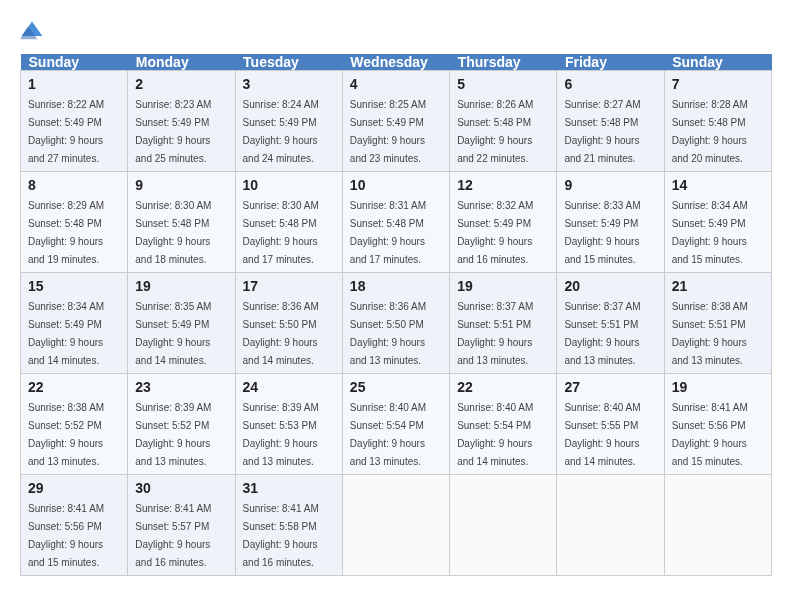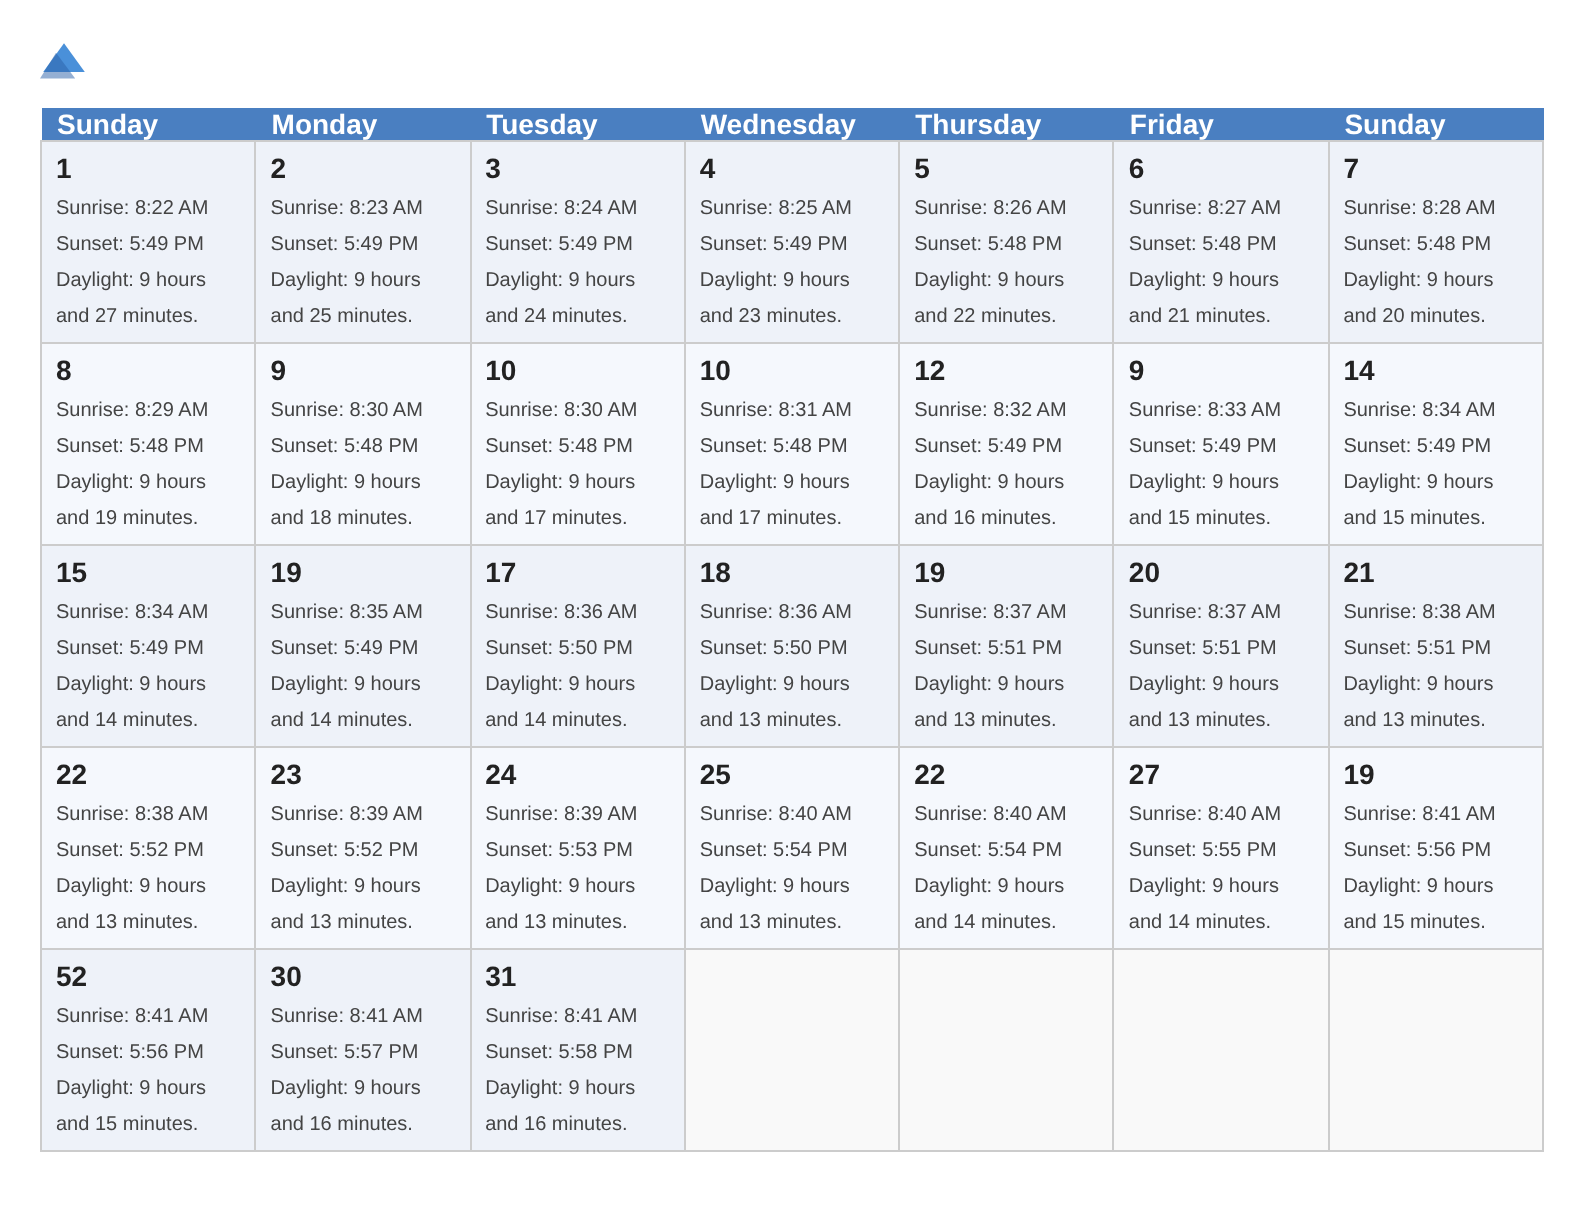--- a/index.html
+++ b/index.html
@@ -342,21 +342,21 @@
         <span class="day-number">19</span>
         <span class="day-info">
           Sunrise: 8:41 AM<br>
           Sunset: 5:56 PM<br>
           Daylight: 9 hours and 15 minutes.
         </span>
       </td>
       </tr>
       <tr class="week-row">
         <td>
-        <span class="day-number">52</span>
+        <span class="day-number">29</span>
         <span class="day-info">
           Sunrise: 8:41 AM<br>
           Sunset: 5:56 PM<br>
           Daylight: 9 hours and 15 minutes.
         </span>
       </td>
         <td>
         <span class="day-number">30</span>
         <span class="day-info">
           Sunrise: 8:41 AM<br>

